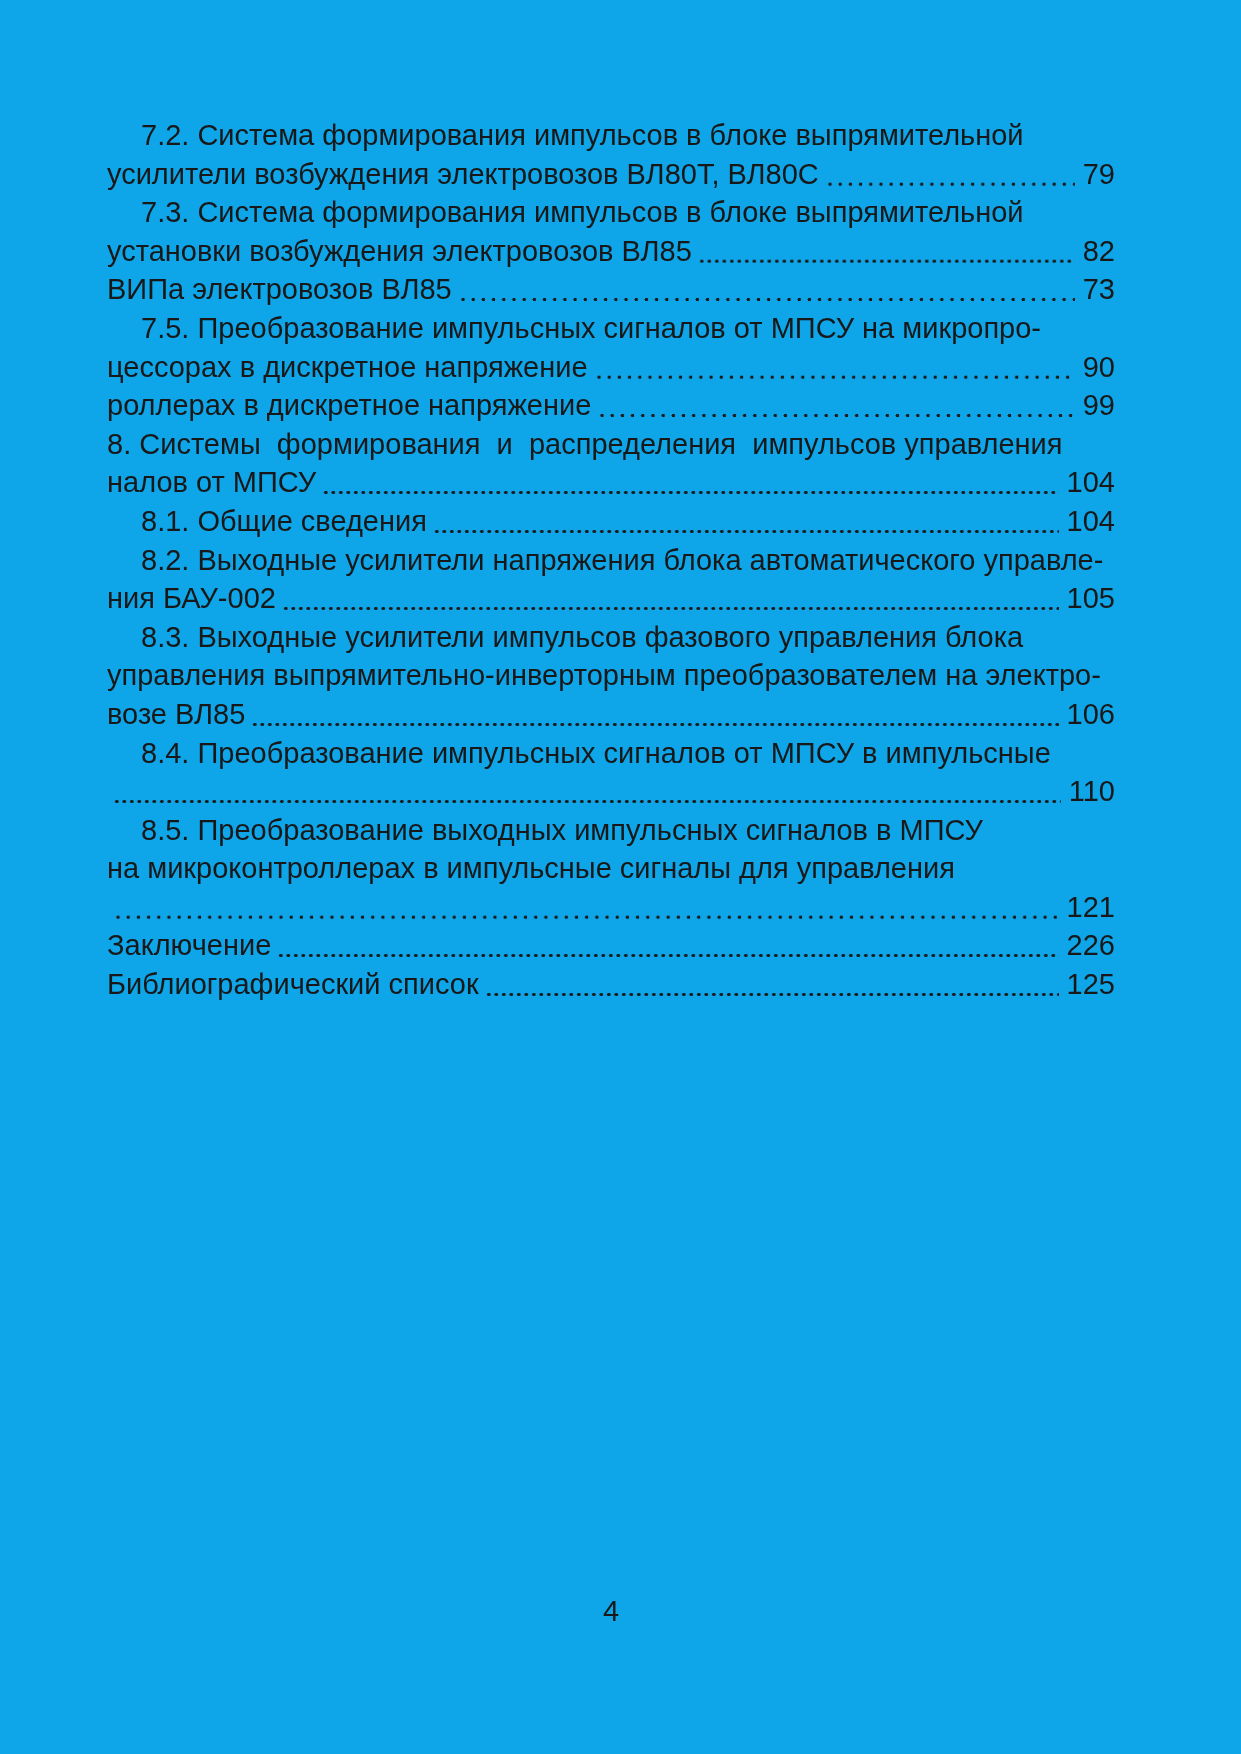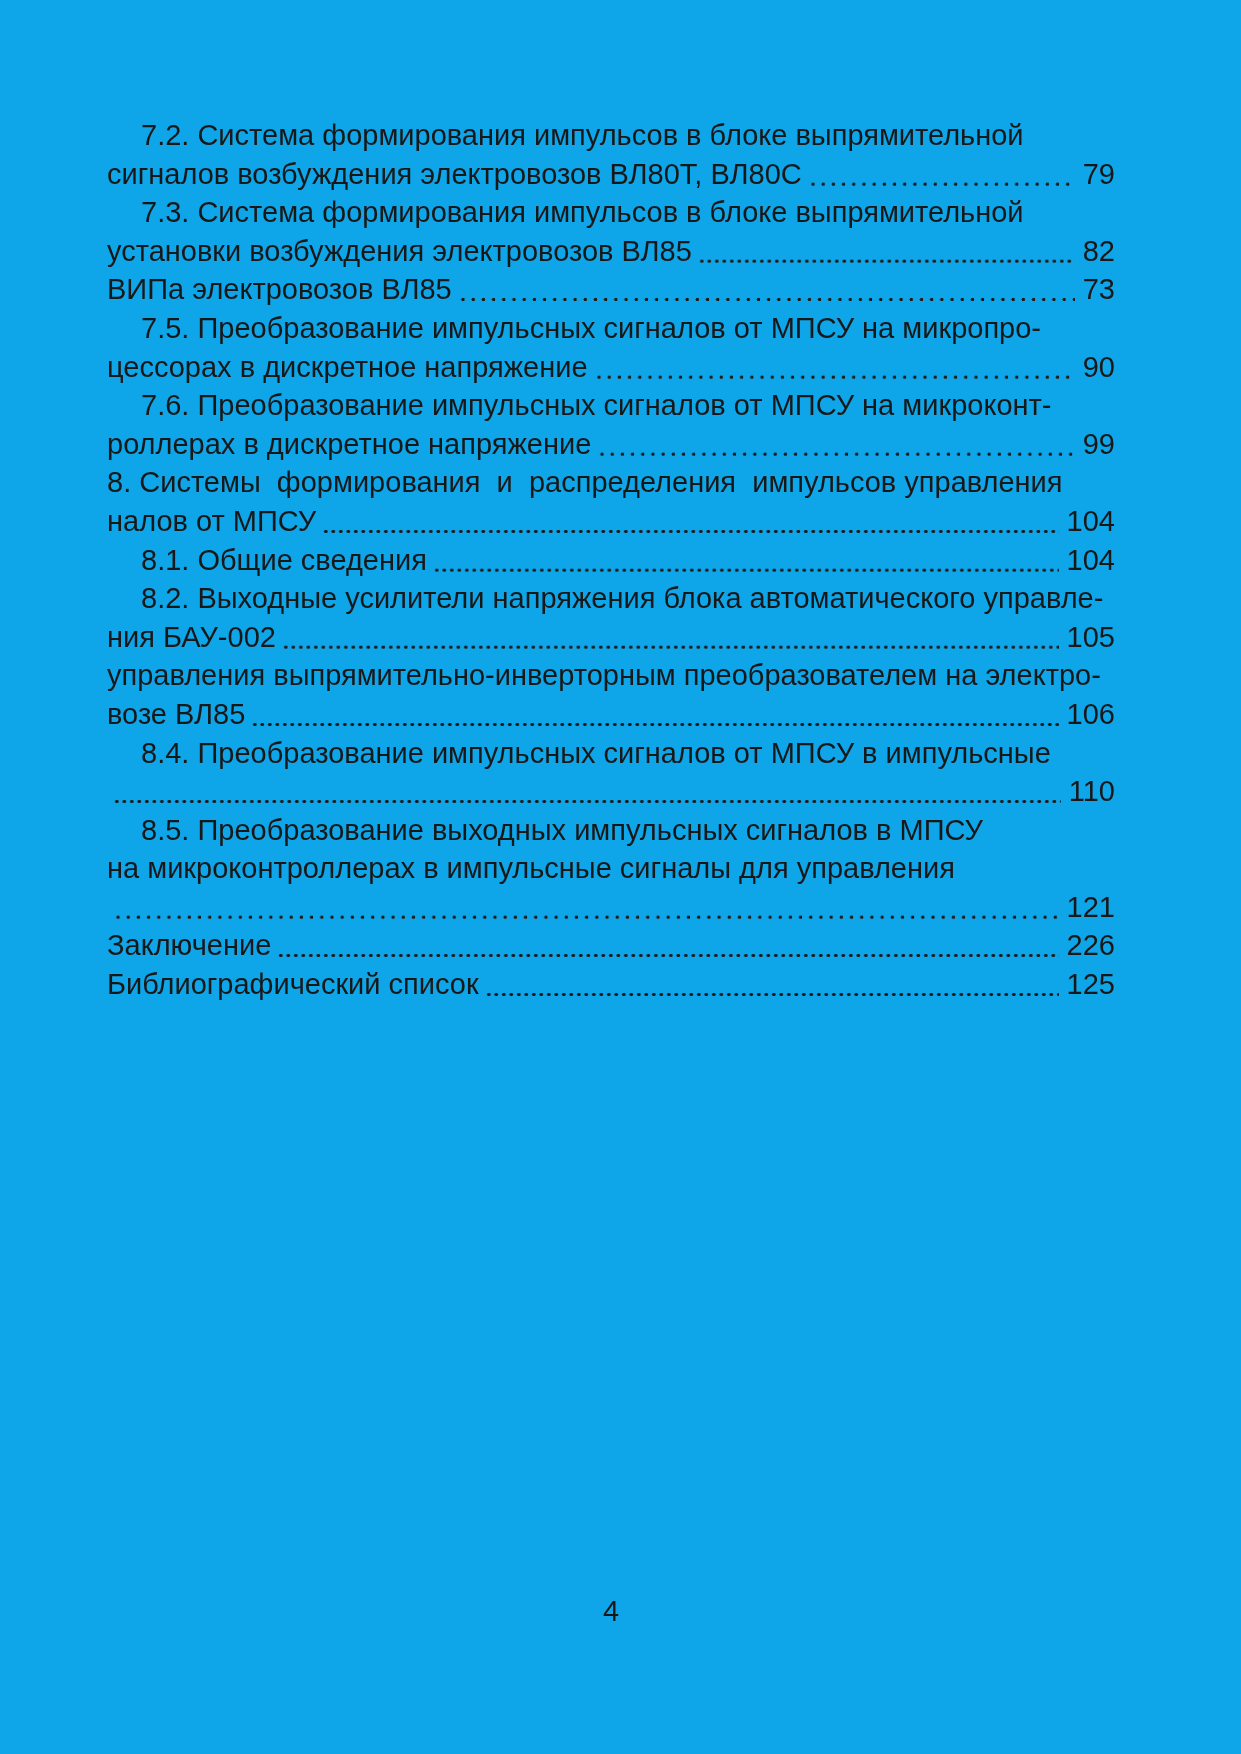--- a/index.html
+++ b/index.html
@@ -54,21 +54,21 @@
 </head>
 <body>
 
 <div class="sheet">
   <div class="toc">
 
     <div class="row indent">
         <span class="text">7.2. Система формирования импульсов в блоке выпрямительной</span>
       </div>
     <div class="row">
-        <span class="text">сигналов возбуждения электровозов ВЛ80Т, ВЛ80С</span>
+        <span class="text">усилители возбуждения электровозов ВЛ80Т, ВЛ80С</span>
         <span class="leader sparse"></span>
         <span class="pg">79</span>
       </div>
 
     <div class="row indent">
         <span class="text">7.3. Система формирования импульсов в блоке выпрямительной</span>
       </div>
     <div class="row">
         <span class="text">установки возбуждения электровозов ВЛ85</span>
         <span class="leader dense"></span>
@@ -83,23 +83,20 @@
 
     <div class="row indent">
         <span class="text">7.5. Преобразование импульсных сигналов от МПСУ на микропро-</span>
       </div>
     <div class="row">
         <span class="text">цессорах в дискретное напряжение</span>
         <span class="leader sparse"></span>
         <span class="pg">90</span>
       </div>
 
-    <div class="row indent">
-        <span class="text">7.6. Преобразование импульсных сигналов от МПСУ на микроконт-</span>
-      </div>
     <div class="row">
         <span class="text">роллерах в дискретное напряжение</span>
         <span class="leader sparse"></span>
         <span class="pg">99</span>
       </div>
 
     <div class="row">
         <span class="text">8. Системы  формирования  и  распределения  импульсов управления</span>
       </div>
     <div class="row">
@@ -116,20 +113,23 @@
 
     <div class="row indent">
         <span class="text">8.2. Выходные усилители напряжения блока автоматического управле-</span>
       </div>
     <div class="row">
         <span class="text">ния БАУ-002</span>
         <span class="leader dense"></span>
         <span class="pg">105</span>
       </div>
 
+    <div class="row indent">
+        <span class="text">8.3. Выходные усилители импульсов фазового управления блока</span>
+      </div>
     <div class="row">
         <span class="text">управления выпрямительно-инверторным преобразователем на электро-</span>
       </div>
     <div class="row">
         <span class="text">возе ВЛ85</span>
         <span class="leader dense"></span>
         <span class="pg">106</span>
       </div>
 
     <div class="row indent">

